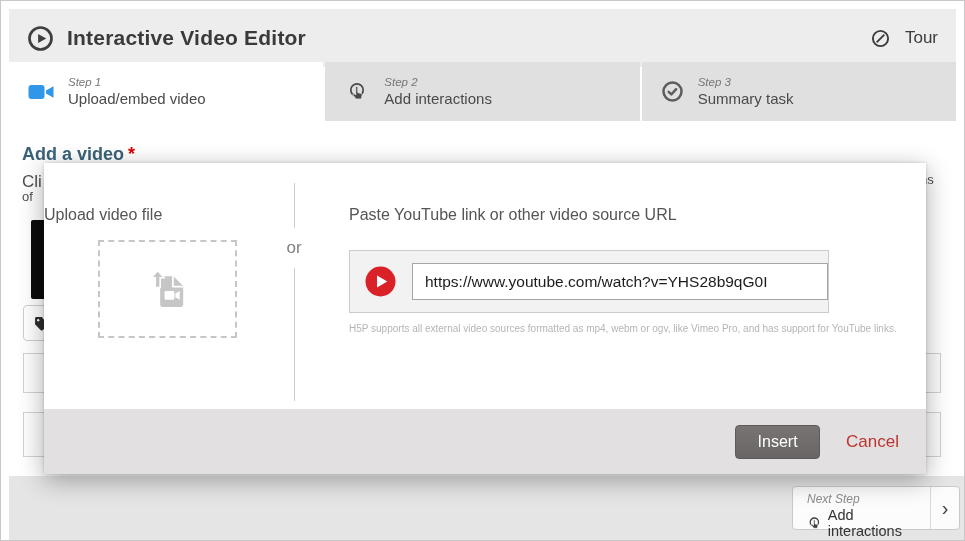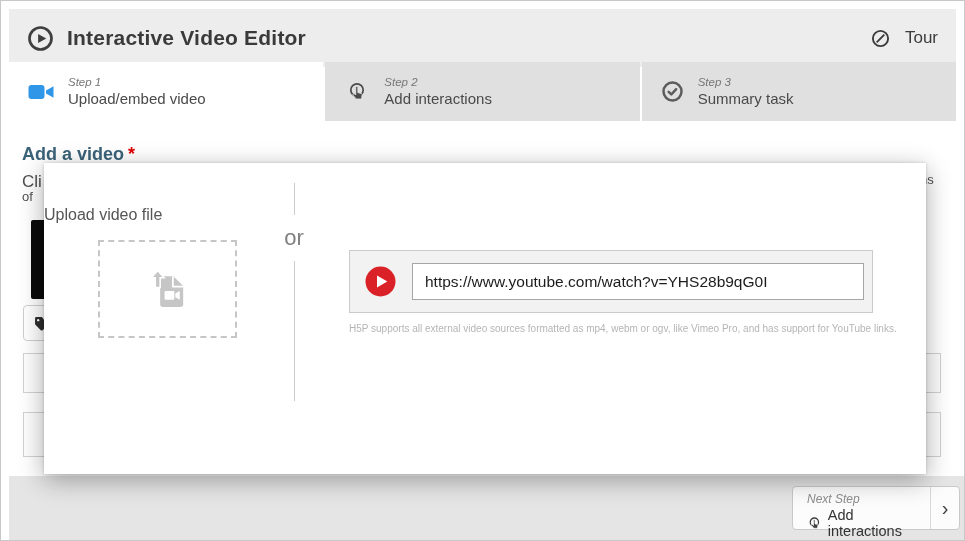--- a/index.html
+++ b/index.html
@@ -60,30 +60,30 @@
   .next-step-label{ font-size:14.5px; color:#333; }
   .next-step-chevron{ width:29px; border-left:1px solid #d9d9d9; display:flex;
                       align-items:center; justify-content:center;
                       font-size:20px; color:#3f3f3f; }
 
   
   .modal{ position:absolute; left:43px; top:162px; width:882px; height:311px;
           background:#fff; box-shadow:0 6px 24px rgba(0,0,0,.33), 0 0 3px rgba(0,0,0,.18); }
   .modal-body{ position:relative; height:246px; }
   .vdivider{ position:absolute; left:250px; top:20px; height:218px; width:1px; background:#cccccc; }
-  .or-label{ position:absolute; left:250px; top:52px; transform:translateX(-50%);
-             background:#fff; padding:10px 2px; font-size:22px; color:#808080; }
+  .or-label{ position:absolute; left:250px; top:65px; transform:translateX(-50%);
+             background:#fff; padding:10px 2px; font-size:17px; color:#808080; }
   .upload-title{ position:absolute; left:0; top:43px; width:250px; text-align:left;
                  font-size:16px; color:#555; }
   .dropzone{ position:absolute; left:54px; top:77px; width:139px; height:98px;
              border:2px dashed #c6c6c6; display:flex; align-items:center;
              justify-content:center; cursor:pointer; }
   .upload-video-icon{ width:47px; height:47px; }
   .paste-title{ position:absolute; left:305px; top:43px; font-size:16px; color:#555; }
-  .url-wrapper{ position:absolute; left:305px; top:87px; width:524px; height:63px;
+  .url-wrapper{ position:absolute; left:305px; top:87px; width:480px; height:63px;
                 background:#f2f2f2; border:1px solid #cbcbcb;
                 display:flex; align-items:center; padding-left:15px; gap:16px; }
   .yt-icon{ width:31px; height:31px; flex:0 0 auto; }
   .url-input{ width:452px; height:37px; border:1px solid #a6a6a6; background:#fff;
               font-family:"Liberation Sans", sans-serif; font-size:15.5px; color:#1c1c1c;
               padding:0 12px; outline:none; }
   .helper-text{ position:absolute; left:305px; top:158px; width:548px;
                 font-size:10px; color:#b5b5b5; line-height:1.5; }
   .modal-footer{ position:absolute; left:0; top:246px; width:100%; height:65px;
                  background:#e2e0e0; display:flex; align-items:center;
@@ -187,24 +187,29 @@
         <svg class="upload-video-icon" viewBox="0 0 48 48">
           <path d="M16.5 10.5 H30 L40 20.5 V39 a2.8 2.8 0 0 1-2.8 2.8 H19.3 A2.8 2.8 0 0 1 16.5 39 Z" fill="#c6c6c6"></path>
           <path d="M29.5 10.5 V21 H40" stroke="#ffffff" stroke-width="1.8" fill="none"></path>
           <path d="M31.3 12.4 L38 19.1 H31.3 Z" fill="#c6c6c6"></path>
           <rect x="21" y="25.5" width="10" height="9" rx="1.2" fill="#ffffff"></rect>
           <path d="M32 28 L36.5 25.5 V34.5 L32 32 Z" fill="#ffffff"></path>
           <path d="M11.5 22 V12 H7.5 L14 4.5 L20.5 12 H16.5 V22 Z" fill="#c6c6c6" stroke="#ffffff" stroke-width="1.6"></path>
         </svg>
       </div>
 
+      <div class="paste-title">Paste YouTube link or other video source URL</div>
       <div class="url-wrapper">
         <svg class="yt-icon" viewBox="0 0 31 31">
           <circle cx="15.5" cy="15.5" r="15" fill="#da2127"></circle>
           <path d="M12 9.6 L22.3 15.5 L12 21.4 Z" fill="#ffffff"></path>
         </svg>
         <input class="url-input" type="text" value="https://www.youtube.com/watch?v=YHS28b9qG0I" style="">
       </div>
       <div class="helper-text">H5P supports all external video sources formatted as mp4, webm or ogv, like Vimeo Pro, and has support for YouTube links.</div>
     </div>
+    <div class="modal-footer">
+      <button class="insert-btn">Insert</button>
+      <span class="cancel-link">Cancel</span>
+    </div>
   </div>
 
 </div>
 
 </body></html>

